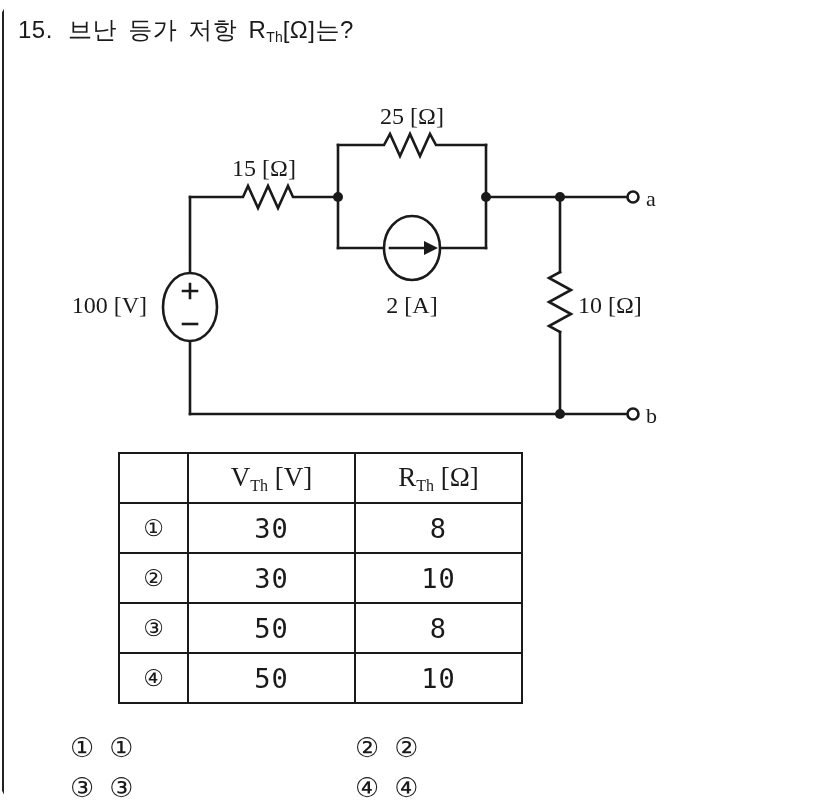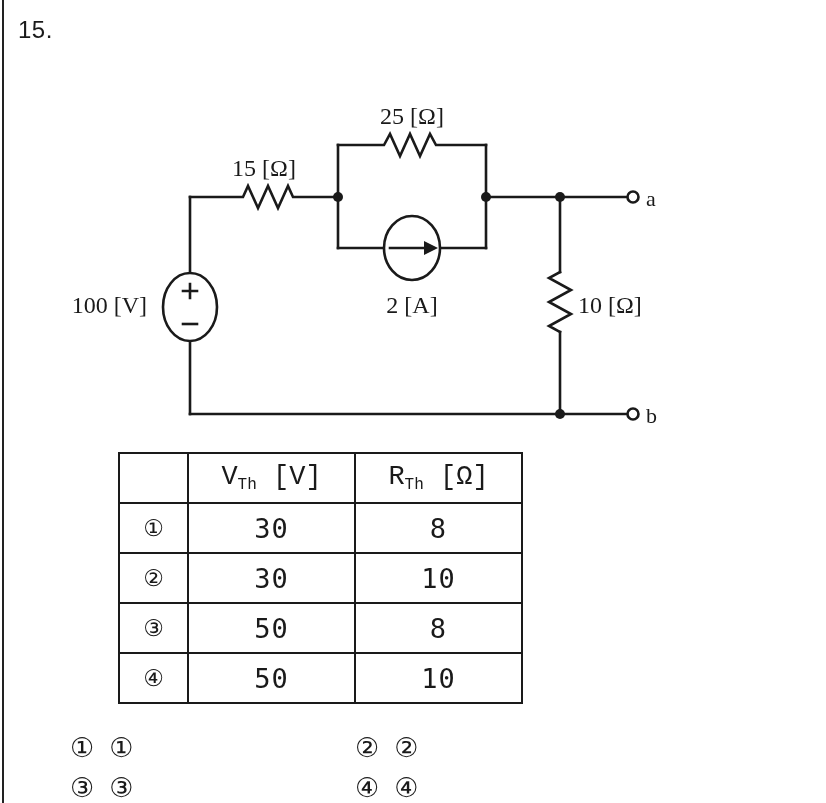--- a/index.html
+++ b/index.html
@@ -5,20 +5,21 @@
   * { margin: 0; padding: 0; box-sizing: border-box; }
   html, body { background: #ffffff; }
   .page {
     position: relative;
     width: 826px;
     height: 803px;
     background: #ffffff;
     color: #1a1a1a;
     font-family: "Liberation Sans", "DejaVu Sans", sans-serif;
     overflow: hidden;
+    border-radius: 21px;
   }
   .page-left-border {
     position: absolute;
     left: 2px; top: 0;
     width: 2px; height: 803px;
     background: #222222;
   }
   
   .question {
     position: absolute;
@@ -60,21 +61,21 @@
   .answer-table td, .answer-table th {
     border: 2px solid #1a1a1a;
     text-align: center;
     vertical-align: middle;
     height: 50px;
     padding: 0;
   }
   .answer-table col.c-marker { width: 69px; }
   .answer-table col.c-val    { width: 167px; }
   .answer-table th {
-    font-family: Liberation Mono, monospace;
+    font-family: Liberation Serif, serif;
     font-weight: normal;
     font-size: 27px;
   }
   .answer-table th sub { font-size: 16px; vertical-align: -5px; }
   .answer-table td.marker-cell {
     font-family: "DejaVu Sans", "Liberation Sans", sans-serif;
     font-size: 23px;
   }
   .answer-table td.value-cell {
     font-family: "DejaVu Sans Mono", "Liberation Mono", monospace;
@@ -95,20 +96,21 @@
 </style>
 </head>
 <body>
 
 <div class="page">
   <div class="page-left-border"></div>
 
   <div class="question">
     <span class="q-num">15.</span>
     <div>
+      <div class="q-line"><span>브난 등가 저항 R</span><sub>Th</sub><span>[Ω]는?</span></div>
     </div>
   </div>
 
   <svg class="circuit-svg" viewBox="0 0 826 803" xmlns="http://www.w3.org/2000/svg">
     <g stroke="#1a1a1a" stroke-width="2.6" fill="none" stroke-linecap="square">
 
       <polyline points="190,197 236,197 243,197 248,186 258,208 268,186 278,208 288,186 293,197 338,197"></polyline>
 
       <path d="M338,145 V248"></path>
 

